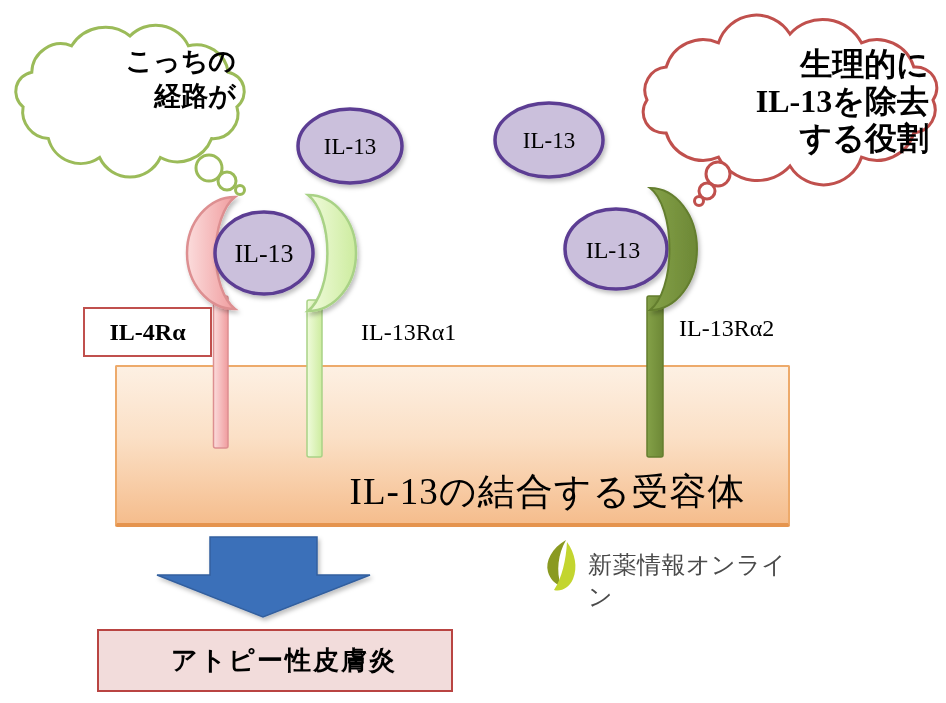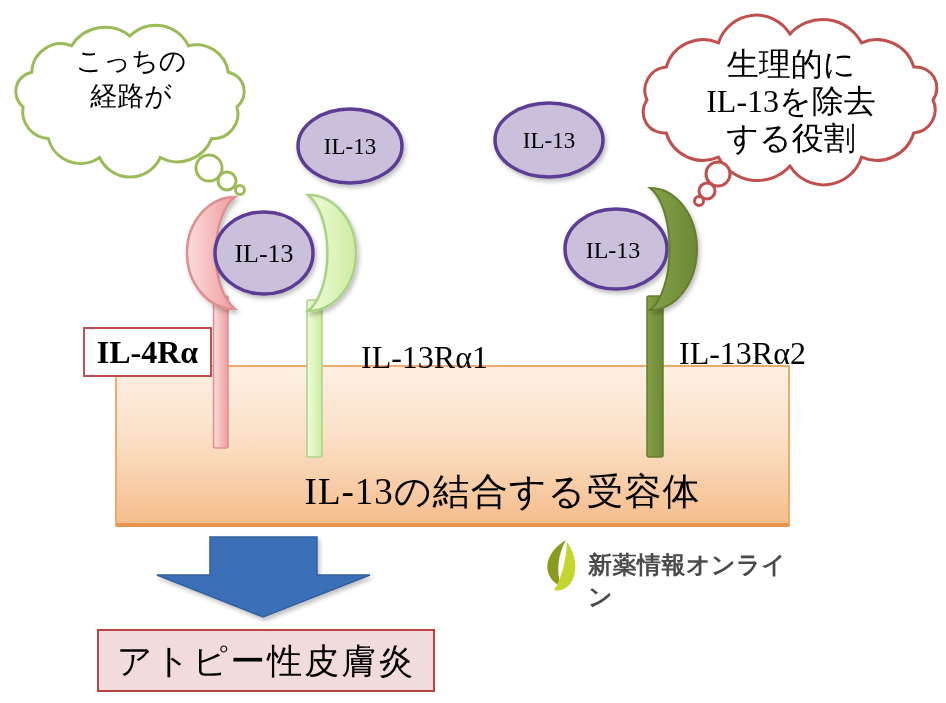--- a/index.html
+++ b/index.html
@@ -1,46 +1,46 @@
 <!DOCTYPE html>
 <html><head>
 <meta charset="utf-8">
 <style>
   html,body{margin:0;padding:0;background:#fff;}
   .canvas{position:relative;width:946px;height:703px;background:#fff;overflow:hidden;
           font-family:"Liberation Sans",sans-serif;}
   svg.scene{position:absolute;left:0;top:0;z-index:2;}
   .txt{position:absolute;z-index:3;color:#000;}
 
-  .cloud-text{ text-align:center; font-size:27px; line-height:35px; font-weight:400;
+  .cloud-text{ text-align:right; font-size:27px; line-height:35px; font-weight:700;
                font-family:"Liberation Sans",sans-serif; }
   .cloud-text.left{ left:26px; top:44px; width:210px; }
   .cloud-text.right{ left:653px; top:46px; width:276px; font-size:32px; line-height:37px;}
   .serif{ font-family:"Liberation Serif","DejaVu Serif",serif; }
 
   .ligand-label{ position:absolute; z-index:3; transform:translate(-50%,-50%);
                  font-family:"Liberation Serif","DejaVu Serif",serif; font-size:24px; }
 
   .membrane-box{ position:absolute; z-index:1; left:115px; top:365px; width:671px; height:156px;
                  border-radius:2px; }
   .membrane-label{ left:117px; top:467px; width:771px; text-align:center; font-size:37px;
-                   font-family:"Liberation Serif","DejaVu Serif",serif; letter-spacing:1px;}
+                   font-family:"Liberation Serif","DejaVu Serif",serif; letter-spacing:1px;padding-left:45px;}
 
-  .receptor-label{ font-family:"Liberation Serif","DejaVu Serif",serif; font-size:32px;margin-top:20px; }
+  .receptor-label{ font-family:"Liberation Serif","DejaVu Serif",serif; font-size:24px; }
   .label-il4ra{ left:83px; top:307px; width:125px; height:46px; background:#fff;
                 border:2px solid #c0504d; text-align:center; line-height:46px; font-weight:bold; }
   .label-il13ra1{ left:361px; top:319px; }
   .label-il13ra2{ left:679px; top:315px; }
 
   .outcome-box{ left:97px; top:629px; width:334px; height:59px; border:2px solid #b94442;
-                background:#f2dcdb; text-align:center; line-height:59px; font-size:35px;
-                font-weight:400; letter-spacing:2px; }
+                background:#f2dcdb; text-align:center; line-height:59px; font-size:26px;
+                font-weight:700; letter-spacing:2px;padding-left:18px; }
 
   .logo-text{ left:588px; top:549px; width:220px; font-size:24px; letter-spacing:0.5px;
-              font-weight:700; }
+              font-weight:400; }
 </style>
 </head>
 <body>
 
 <div class="canvas">
 
   <div class="membrane-box" id="membraneBox" style="background: linear-gradient(rgb(253, 240, 227) 0%, rgb(251, 224, 198) 45%, rgb(245, 189, 141) 100%); border-width: 2px 2px 4px; border-style: solid; border-color: rgb(237, 170, 107) rgb(237, 170, 107) rgb(229, 148, 78); border-image: initial;"></div>
 
   <svg class="scene" id="scene" width="946" height="703" viewBox="0 0 946 703">
       <defs>

